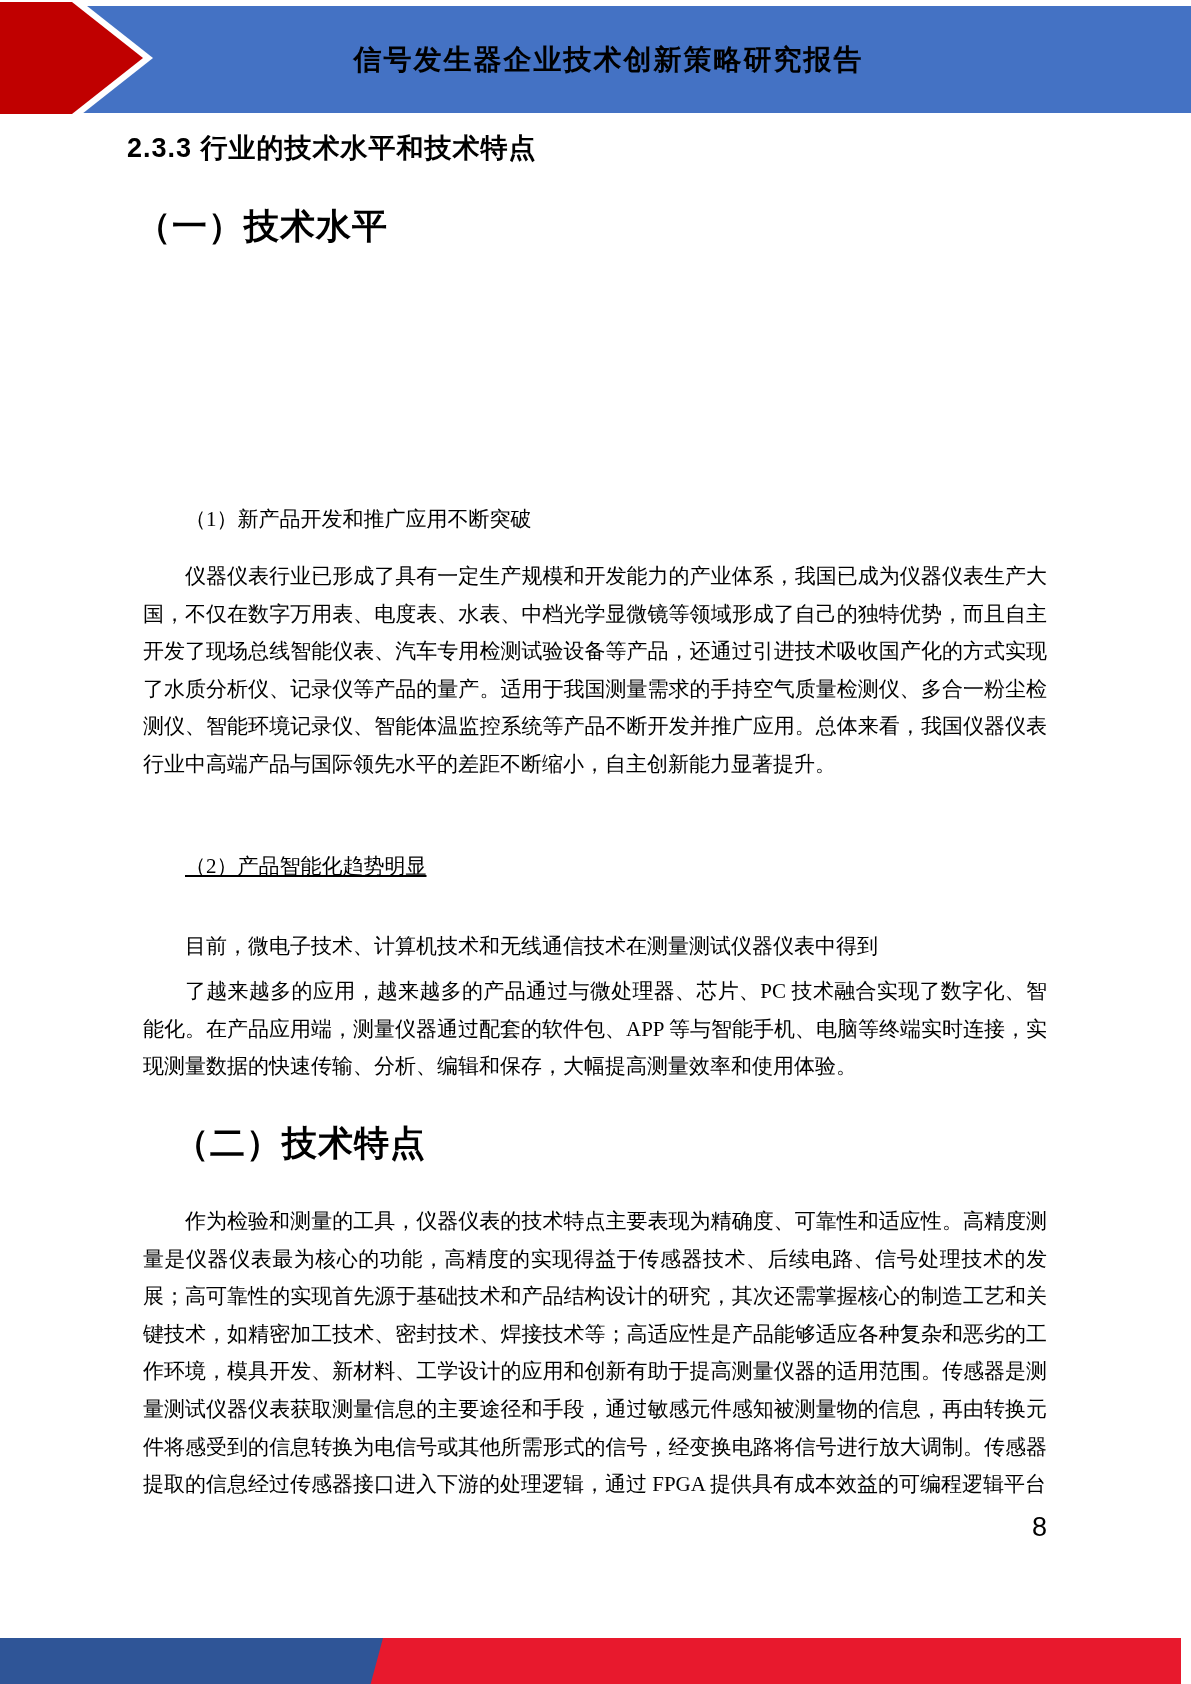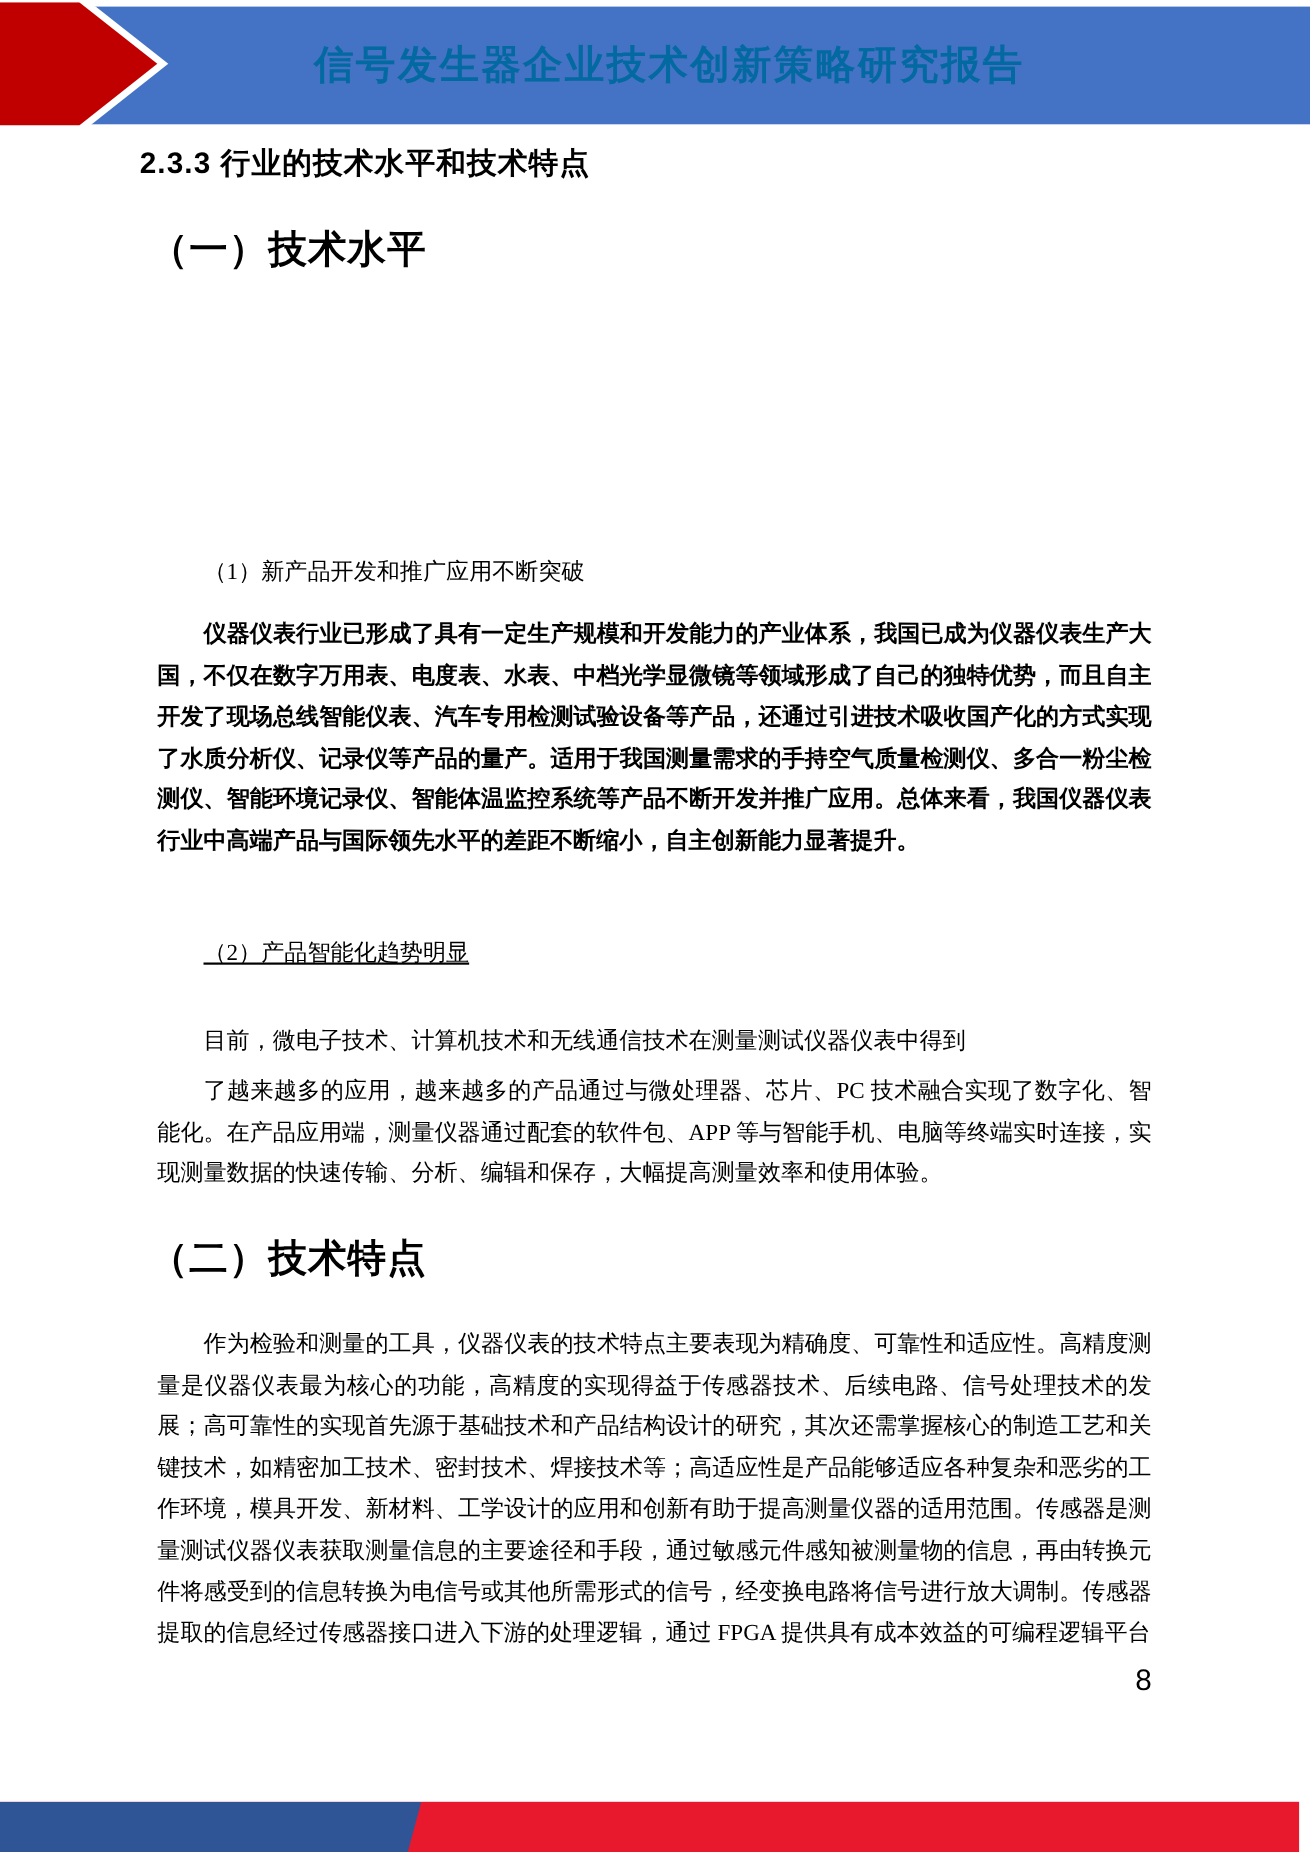--- a/index.html
+++ b/index.html
@@ -15,44 +15,44 @@
   
   .banner{
     position:absolute;left:0;top:6px;width:1191px;height:107px;
     background:#4472C4;
   }
   .banner-title{
     position:absolute;left:0;top:6px;width:1191px;height:107px;
     display:flex;align-items:center;justify-content:center;
     padding-left:26px;box-sizing:border-box;
     font-family:"Liberation Sans","DejaVu Sans",sans-serif;
-    font-weight:bold;font-size:36px;letter-spacing:2px;color:#0369a1;
+    font-weight:bold;font-size:28px;letter-spacing:2px;color:#000000;
   }
   .arrow-svg{position:absolute;left:0;top:2px;}
   
   .h-section{
     position:absolute;left:127px;top:130px;
     font-family:"Liberation Sans","DejaVu Sans",sans-serif;
     font-weight:bold;font-size:27px;letter-spacing:1px;
   }
   .h-sub{
     position:absolute;left:136px;
     font-family:"Liberation Sans","DejaVu Sans",sans-serif;
     font-weight:bold;font-size:35px;letter-spacing:1px;
   }
   .h-sub1{top:203px;}
-  .h-sub2{top:1120px;}
+  .h-sub2{top:1120px;margin-left:38px;}
   .para{
     position:absolute;left:143px;width:904px;
     font-size:21px;line-height:37.6px;
     text-align:justify;text-indent:42px;
   }
   .p1{top:287px;}
   .item1{top:473px;}
-  .p2{top:558px;font-weight:bold;}
+  .p2{top:558px;}
   .item2{top:820px;text-decoration:underline;}
   .p3a{top:900px;}
   .p3b{top:973px;}
   .p4{top:1203px;}
   .item{
     position:absolute;left:143px;width:904px;
     font-size:21px;line-height:37.6px;
     text-indent:42px;white-space:nowrap;margin-top:28px;
   }
   .page-number{

